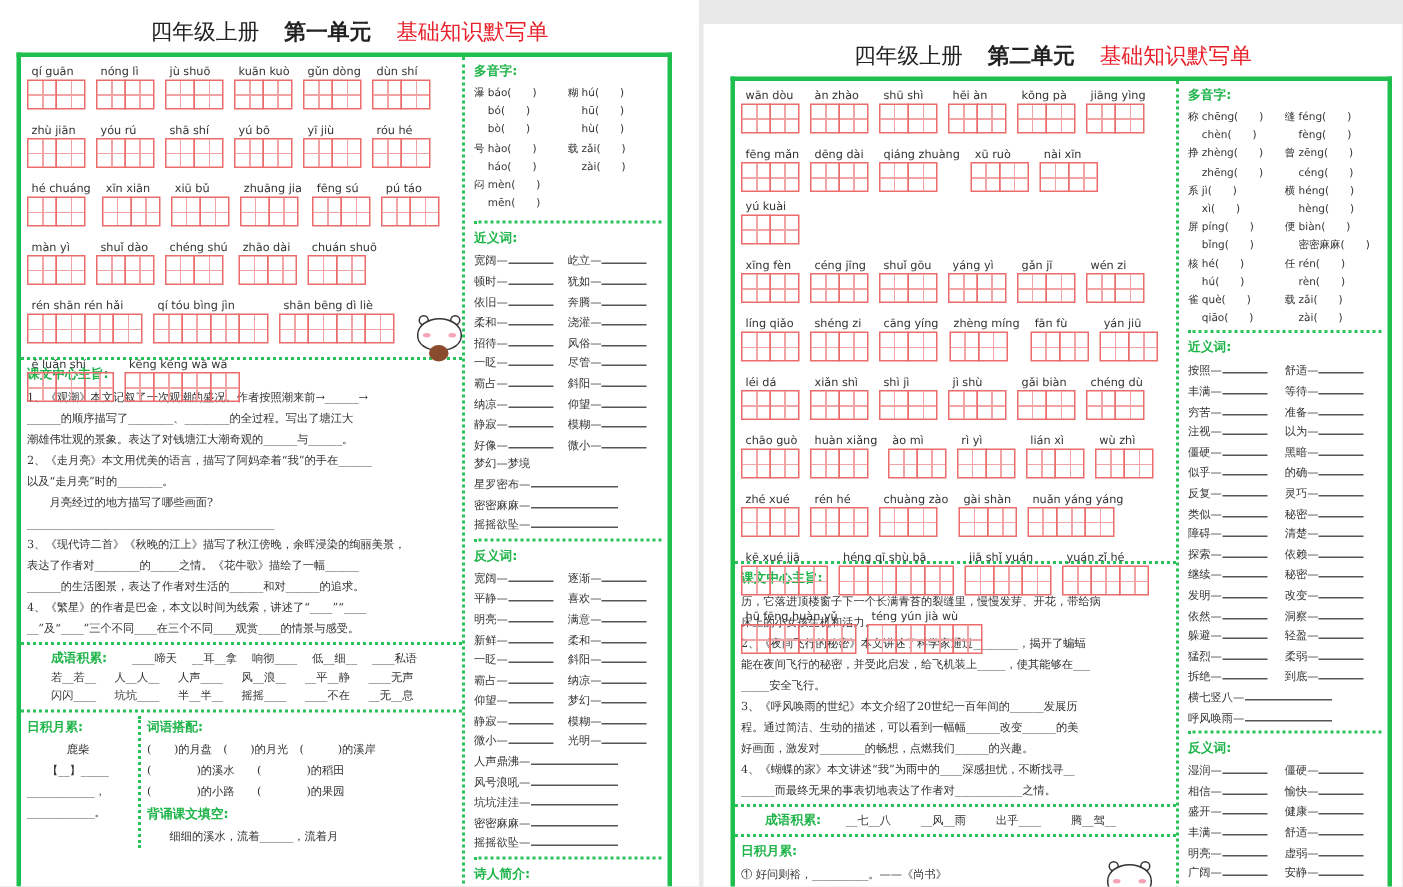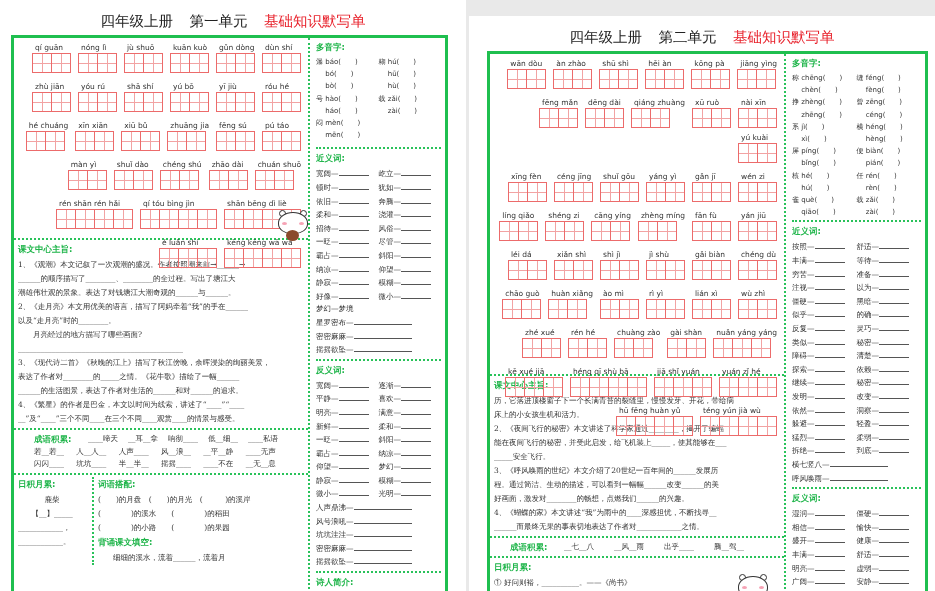--- a/index.html
+++ b/index.html
@@ -3,26 +3,26 @@
 <meta charset="utf-8">
 <style>
   * { box-sizing: border-box; margin: 0; padding: 0; }
   html, body { width: 935px; height: 591px; overflow: hidden; background: #e9e9e9; }
   body { font-family: "DejaVu Serif", "Liberation Serif", serif; color: #222; position: relative; }
   .page { position: absolute; top: 0; width: 466px; height: 591px; background: #fff; overflow: hidden; }
   .page.left { left: 0; }
   .page.right { left: 469px; margin-top: 16px; }
   .title { position: absolute; top: 12px; left: 0; width: 100%; text-align: center; font-family: "DejaVu Sans", sans-serif; font-size: 14.5px; color: #222; white-space: nowrap; }
   .title .red { color: #e8212b; margin-left: 12px; }
-  .title .mid { margin-left: 12px; }
+  .title .mid { margin-left: 12px; font-weight: bold; }
   .frame { position: absolute; top: 35px; left: 11px; width: 437px; height: 570px; border: 3px solid #1fbf4f; border-bottom: none; }
   .page.right .frame { left: 18px; width: 441px; }
   .maincol { position: absolute; top: 0; left: 0; width: 296px; height: 100%; border-right: 2px dotted #29c25a; }
   .sidecol { position: absolute; top: 0; left: 298px; right: 0; height: 100%; padding: 2px 4px; }
-  .pyrow { display: flex; flex-wrap: wrap; gap: 0 0; padding: 4px 0 0 4px; justify-content: flex-end; }
+  .pyrow { display: flex; flex-wrap: wrap; gap: 0 0; padding: 4px 0 0 4px; }
   .word { display: inline-block; margin-right: 7px; margin-bottom: 4px; }
   .py { font-family: "DejaVu Sans", sans-serif; font-size: 7.5px; color: #333; height: 11px; line-height: 11px; white-space: nowrap; padding-left: 3px; }
   .boxes { display: flex; }
   .box { width: 20px; height: 20px; border: 1px solid #ec6b6b; margin-right: -1px; position: relative; background:
       linear-gradient(to right, transparent 9px, #f2a3a3 9px, #f2a3a3 10px, transparent 10px),
       linear-gradient(to bottom, transparent 9px, #f2a3a3 9px, #f2a3a3 10px, transparent 10px); }
   .box:last-child { margin-right: 0; }
   .sep { border-top: 2px dotted #29c25a; margin: 2px 0; }
   .sec-title { font-family: "DejaVu Sans", sans-serif; font-weight: bold; color: #1fb54a; font-size: 8.5px; padding: 2px 4px; }
   .txt { font-size: 7.5px; line-height: 14px; padding: 0 4px; color: #333; }
@@ -903,21 +903,21 @@
           <div class="poly">
             <span class="c">　 xì(　　)</span>
             <span class="c">　 hèng(　　)</span>
           </div>
           <div class="poly">
             <span class="c">屏 píng(　　)</span>
             <span class="c">便 biàn(　　)</span>
           </div>
           <div class="poly">
             <span class="c">　 bǐng(　　)</span>
-            <span class="c">　 pián(　　)</span>
+            <span class="c">　 密密麻麻(　　)</span>
           </div>
           <div class="poly">
             <span class="c">核 hé(　　)</span>
             <span class="c">任 rén(　　)</span>
           </div>
           <div class="poly">
             <span class="c">　 hú(　　)</span>
             <span class="c">　 rèn(　　)</span>
           </div>
           <div class="poly">

